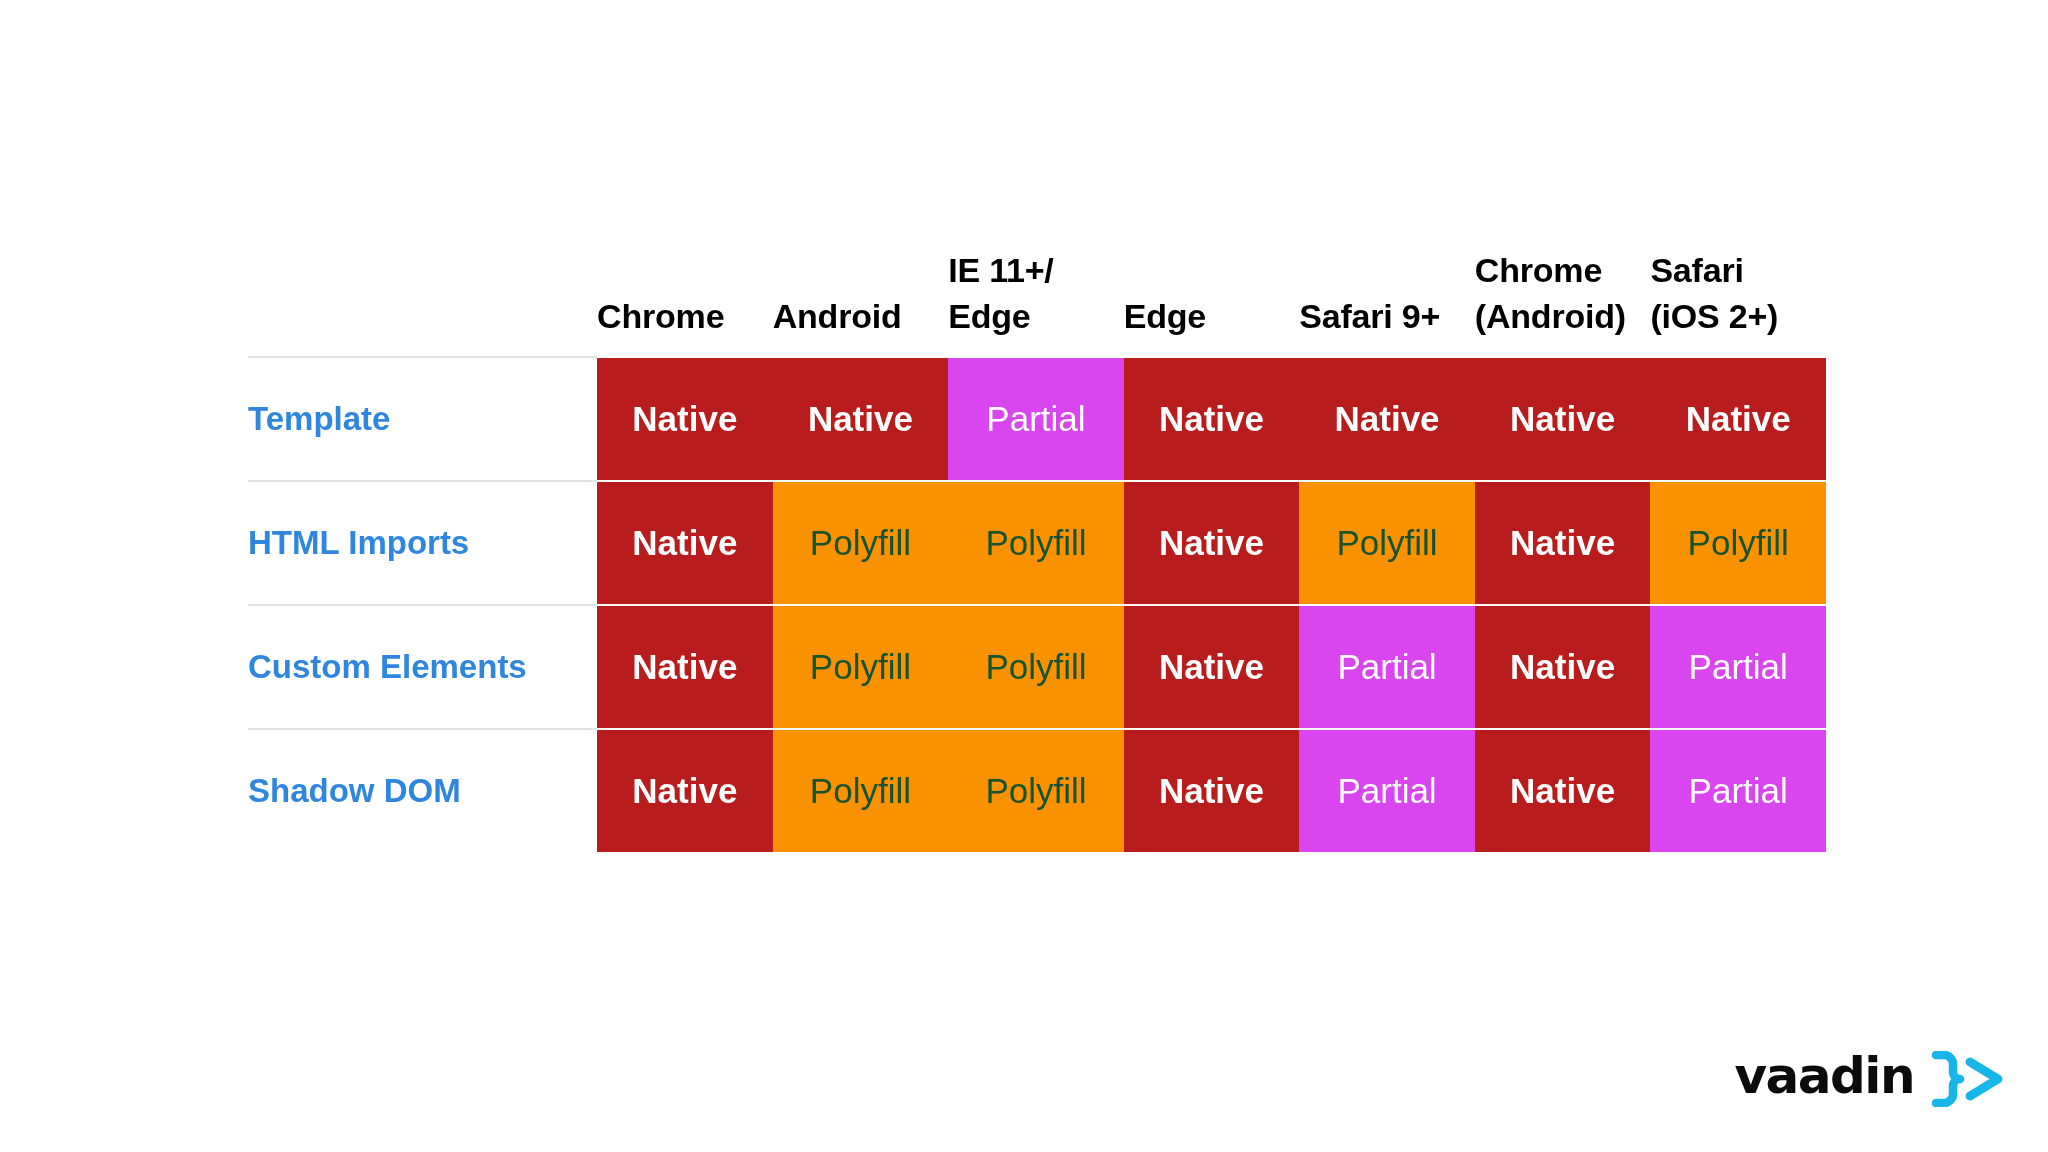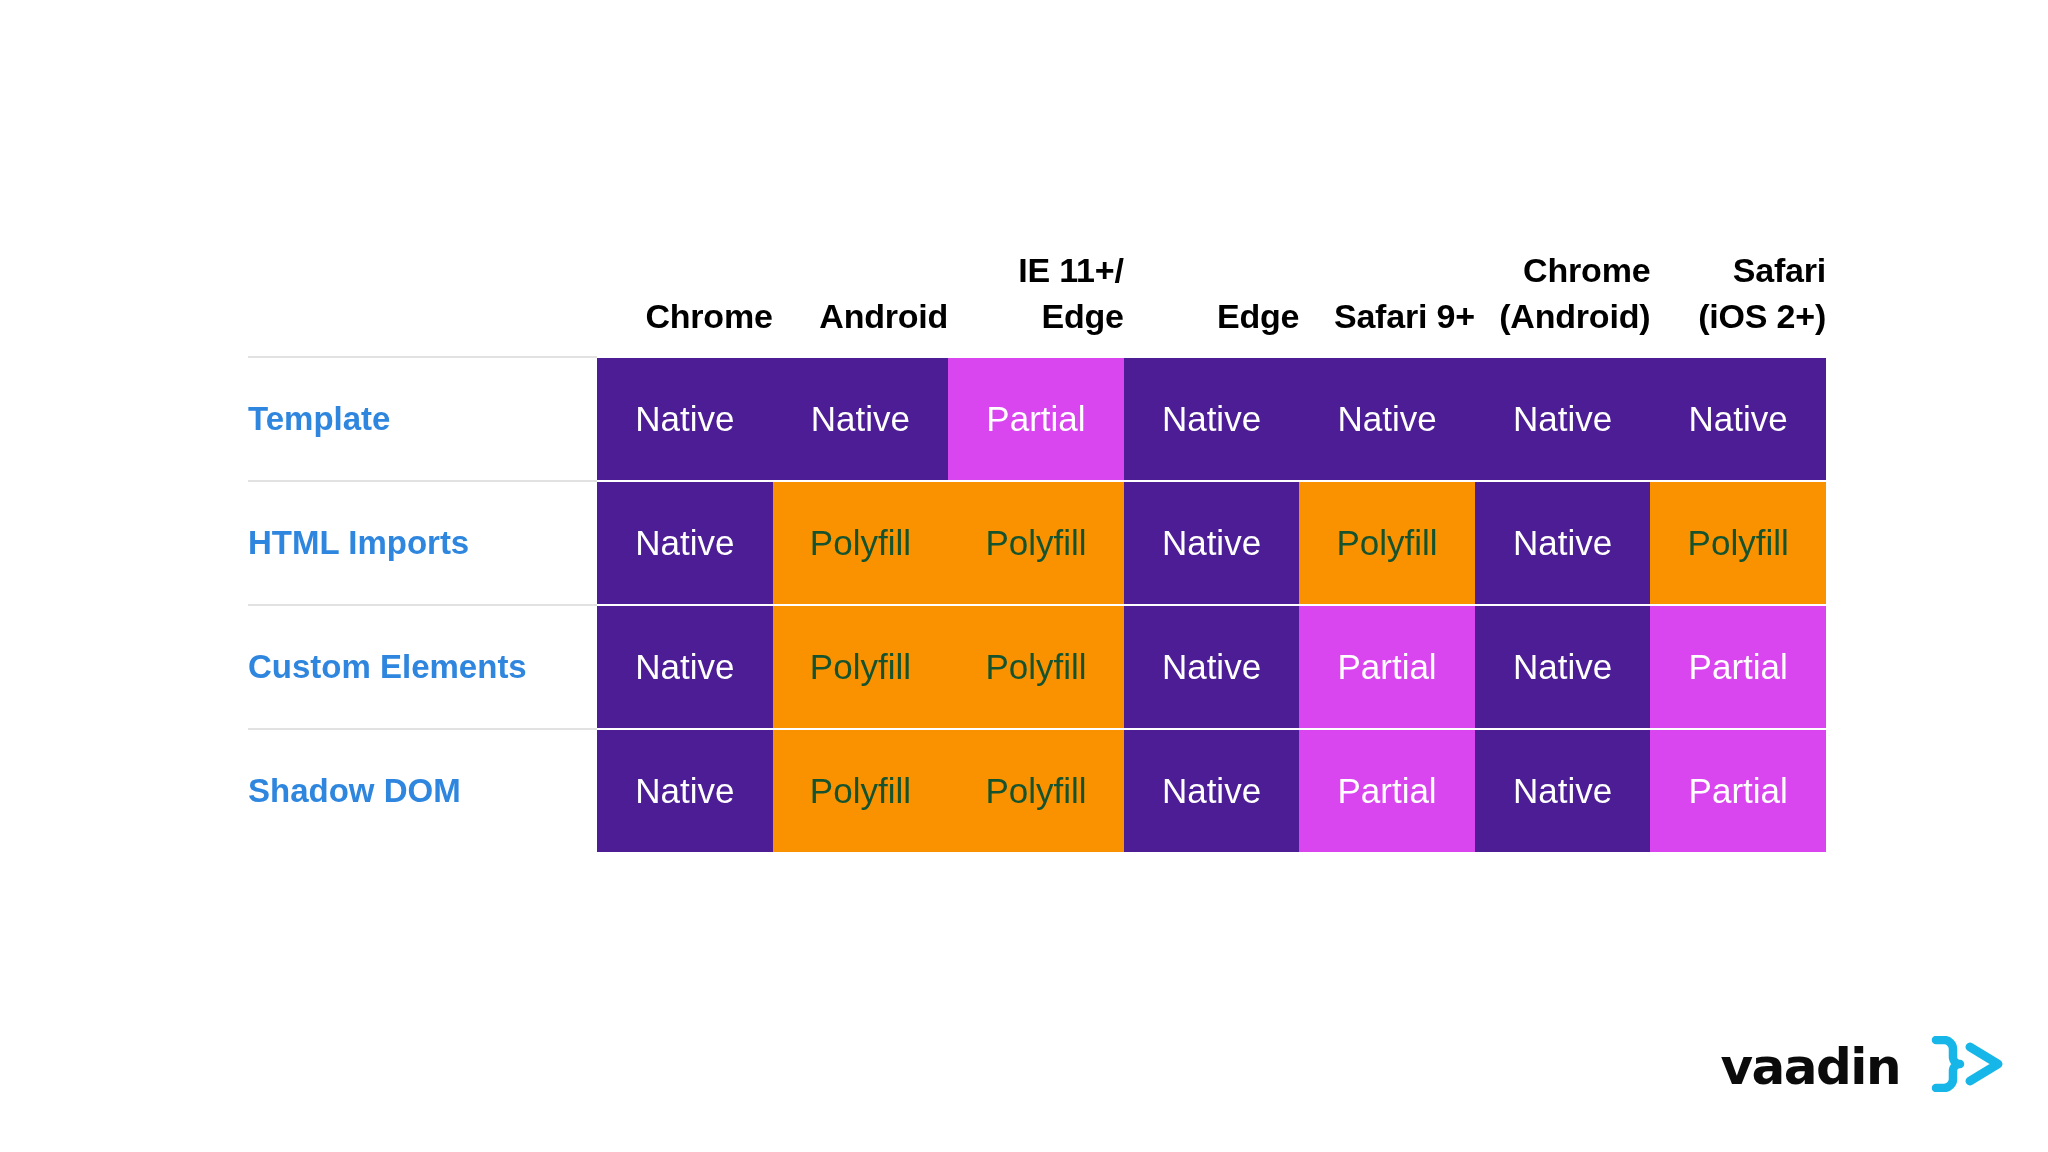--- a/index.html
+++ b/index.html
@@ -32,21 +32,21 @@
   }
 
   
   col.c-label  { width: 348px; }
   col.c-body   { width: 175px; }
 
   
   thead th {
     padding: 0 0 16px 0;
     vertical-align: bottom;
-    text-align: right;
+    text-align: left;
     font-family: "Liberation Sans", sans-serif;
     font-weight: 700;
     font-size: 34px;
     line-height: 1.35;
     color: #000000;
     letter-spacing: -0.2px;
     white-space: pre-line;
   }
   thead th.label-head {
     text-align: left;
@@ -79,32 +79,32 @@
     vertical-align: middle;
     font-family: "Liberation Sans", sans-serif;
     font-weight: 400;
     font-size: 35px;
     line-height: 1;
     border-top: 2px solid #ffffff;
     border-bottom: 2px solid #ffffff;
   }
 
   
-  td.cell.native  { background: #4c1d95; color: #ffffff; }
+  td.cell.native  { background: #b91c1c; color: #ffffff; font-weight: bold; }
   td.cell.partial { background: #d946ef; color: #ffffff; }
   td.cell.polyfill{ background: #fa9200; color: #14532d; }
 
   
   #vaadin-logo {
     position: absolute;
     right: 42px;
-    bottom: 60px;
+    bottom: 45px;
     display: flex;
-    align-items: flex-end;
-    gap: 28px;
+    align-items: flex-start;
+    gap: 14px;
   }
   #vaadin-logo .wordmark {
     font-family: "DejaVu Sans", sans-serif;
     font-weight: 700;
     font-size: 50px;
     letter-spacing: -1.5px;
     color: #0b0b0b;
     line-height: 1;
   }
   #vaadin-logo svg { display: block; }

